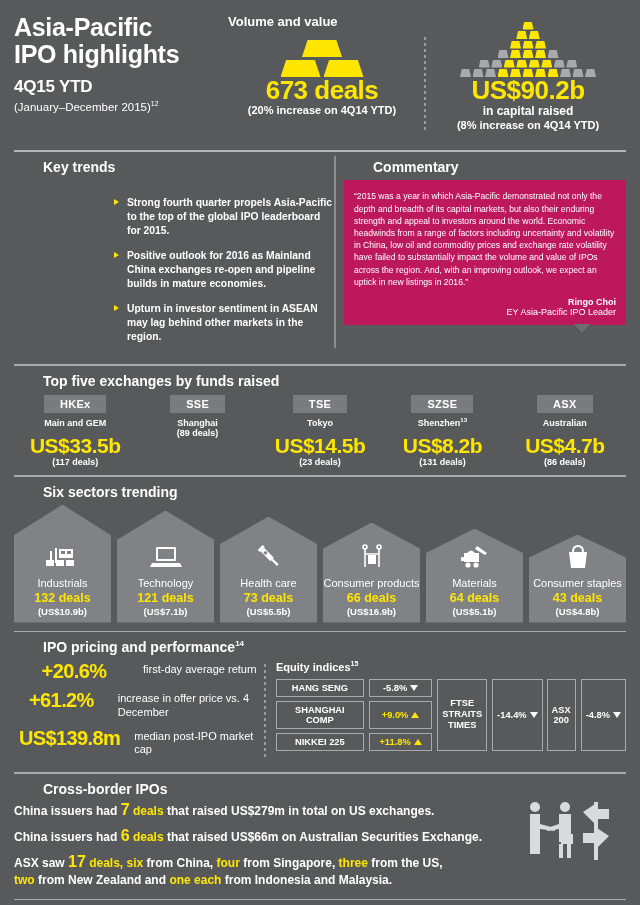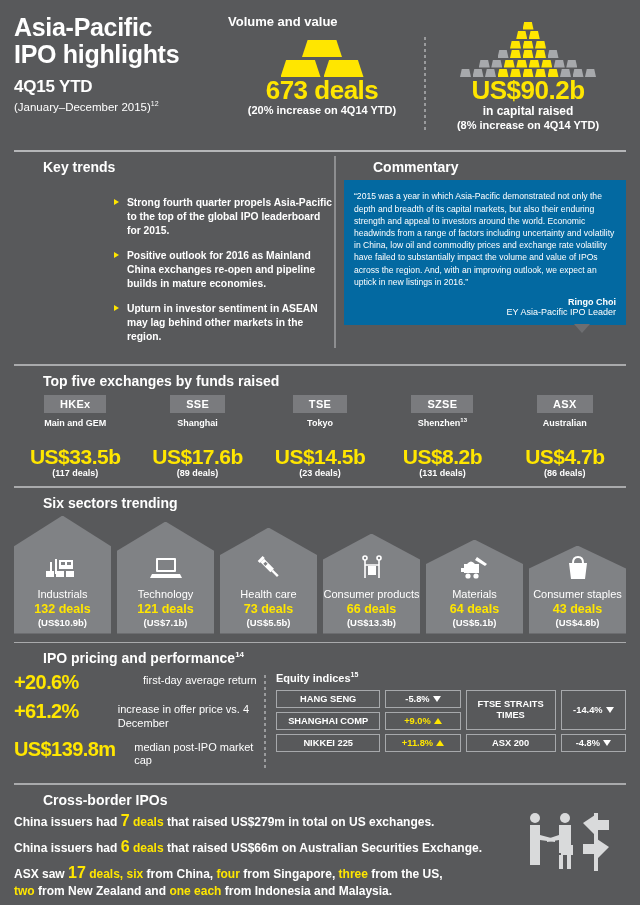--- a/index.html
+++ b/index.html
@@ -77,41 +77,41 @@
   .bullet-mark {
     width: 0; height: 0; border-left: 5px solid #ffe600;
     border-top: 3.5px solid transparent; border-bottom: 3.5px solid transparent;
     margin-top: 3px; margin-right: 8px; flex-shrink: 0;
   }
   .bullet-text { font-size: 10.3px; font-weight: bold; line-height: 1.35; }
 
   .v-sep { width: 2px; background: #8d8e90; margin: 4px 8px 6px 2px; }
 
   .commentary { flex: 1; }
-  .quote-box { background: #0369a1; padding: 10px 10px 8px 10px; position: relative; }
+  .quote-box { background: #be185d; padding: 10px 10px 8px 10px; position: relative; }
   .quote-text { font-size: 8.6px; line-height: 1.42; }
   .quote-attr { text-align: right; margin-top: 9px; }
   .quote-name { font-size: 9px; font-weight: bold; }
   .quote-role { font-size: 9px; }
   .quote-tail {
     position: absolute; bottom: -8px; right: 36px; width: 0; height: 0;
     border-left: 8px solid transparent; border-right: 8px solid transparent;
     border-top: 9px solid #6d6e71;
   }
 
   
   .exch-row { display: flex; padding-bottom: 6px; }
   .exch { flex: 1; text-align: center; }
   .exch-chip {
     display: inline-block; background: #7a7b7e; color: #fff;
     font-size: 11px; font-weight: bold; padding: 3px 16px; letter-spacing: 0.3px;
   }
   .exch-name { font-size: 9px; font-weight: bold; margin-top: 4px; }
   .exch-name sup { font-size: 6px; }
-  .exch-val { font-size: 21px; font-weight: bold; color: #ffe600; line-height: 1.1; margin-top: 17px; letter-spacing: -0.5px;}
+  .exch-val { font-size: 21px; font-weight: bold; color: #ffe600; line-height: 1.1; margin-top: 6px; letter-spacing: -0.5px;}
   .exch-deals { font-size: 9px; font-weight: bold; }
 
   
   .sectors { display: flex; gap: 6px; align-items: flex-end; padding-bottom: 6px; }
   .sector { flex: 1; position: relative; display: flex; flex-direction: column;
             align-items: center; justify-content: flex-end; text-align: center; padding-bottom: 6px;}
   .sector-shape {
     position: absolute; left: 0; right: 0; bottom: 0; top: 0;
     background: #808285;
     clip-path: polygon(50% 0, 100% 26%, 100% 100%, 0 100%, 0 26%);
@@ -120,33 +120,33 @@
   .sector-inner { position: relative; z-index: 1; width: 100%; }
   .sector-icon { height: 34px; display: flex; align-items: center; justify-content: center; margin-bottom: 3px;}
   .sector-label { font-size: 11px; line-height: 1.12; }
   .sector-deals { font-size: 12.5px; font-weight: bold; color: #ffe600; line-height: 1.2; margin-top: 1px; }
   .sector-amt { font-size: 9.5px; margin-top: 0px; font-weight: bold; }
 
   
   .pricing-row { display: flex; padding-bottom: 4px; }
   .pricing-left { width: 250px; }
   .price-line { display: flex; align-items: flex-start; margin-bottom: 7px; }
-  .price-val { width: 120px; text-align: left; font-size: 20px; font-weight: bold; color: #ffe600; letter-spacing: -0.6px; line-height: 1.1;}
+  .price-val { width: 120px; text-align: center; font-size: 20px; font-weight: bold; color: #ffe600; letter-spacing: -0.6px; line-height: 1.1;}
   .price-desc { font-size: 11px; line-height: 1.25; margin-left: 9px; padding-top: 3px; }
   .dot-sep {
     width: 2px; align-self: stretch; margin: 4px 10px 4px 0;
     background-image: linear-gradient(to bottom, #9a9b9d 0 3px, transparent 3px 6px);
     background-size: 2px 6px;
   }
   .indices { flex: 1; }
   .idx-head { font-size: 11px; font-weight: bold; margin-bottom: 6px; }
   .idx-head sup { font-size: 7px; }
   .idx-grid { display: flex; gap: 5px; }
   .idx-colA { display: flex; flex-direction: column; gap: 4px; flex: 1.15; }
-  .idx-colB { display: flex; flex-direction: column; gap: 4px; flex: 1; }
+  .idx-colB { display: flex; gap: 4px; flex: 1; }
   .idx-pair { display: flex; gap: 5px; }
   .idx-cell {
     border: 1px solid #a7a9ac; padding: 3px 4px; text-align: center;
     font-size: 9.3px; font-weight: bold; display: flex; align-items: center; justify-content: center;
   }
   .idx-name { flex: 1.45; }
   .idx-chg { flex: 1; white-space: nowrap; }
   .idx-chg.up { color: #ffe600; }
   .arrow-up { display: inline-block; width: 0; height: 0; margin-left: 3px;
     border-left: 4px solid transparent; border-right: 4px solid transparent; border-bottom: 6px solid #ffe600; }
@@ -301,21 +301,20 @@
     <div class="exch-row">
       <div class="exch">
         <div class="exch-chip">HKEx</div>
         <div class="exch-name"><span>Main and GEM</span><sup></sup></div>
         <div class="exch-val">US$33.5b</div>
         <div class="exch-deals">(117 deals)</div>
       </div>
       <div class="exch">
         <div class="exch-chip">SSE</div>
         <div class="exch-name"><span>Shanghai</span><sup></sup></div>
-        <div class="exch-val">US$17.6b</div>
         <div class="exch-deals">(89 deals)</div>
       </div>
       <div class="exch">
         <div class="exch-chip">TSE</div>
         <div class="exch-name"><span>Tokyo</span><sup></sup></div>
         <div class="exch-val">US$14.5b</div>
         <div class="exch-deals">(23 deals)</div>
       </div>
       <div class="exch">
         <div class="exch-chip">SZSE</div>
@@ -400,21 +399,21 @@
             <svg width="30" height="26" viewBox="0 0 30 26" fill="none" stroke="#fff" stroke-width="1.6">
               <circle cx="8" cy="3" r="2"></circle>
                 <circle cx="22" cy="3" r="2"></circle>
               <path d="M8 5 L8 15 M22 5 L22 15 M8 10 L22 10"></path>
               <rect x="11" y="11" width="8" height="9" fill="#fff" stroke="none"></rect>
               <path d="M8 15 L8 23 M22 15 L22 23"></path>
             </svg>
           </div>
           <div class="sector-label">Consumer products</div>
           <div class="sector-deals">66 deals</div>
-          <div class="sector-amt">(US$13.3b)</div>
+          <div class="sector-amt">(US$16.9b)</div>
         </div>
       </div>
 
       <div class="sector" style="height:94px;">
         <div class="sector-shape"></div>
         <div class="sector-inner">
           <div class="sector-icon">
             <svg width="32" height="26" viewBox="0 0 32 26" fill="#fff">
               <path d="M18 2 L28 9 L26 11 L16 5 Z"></path>
               <path d="M8 9 Q12 4 16 9 Z"></path>

